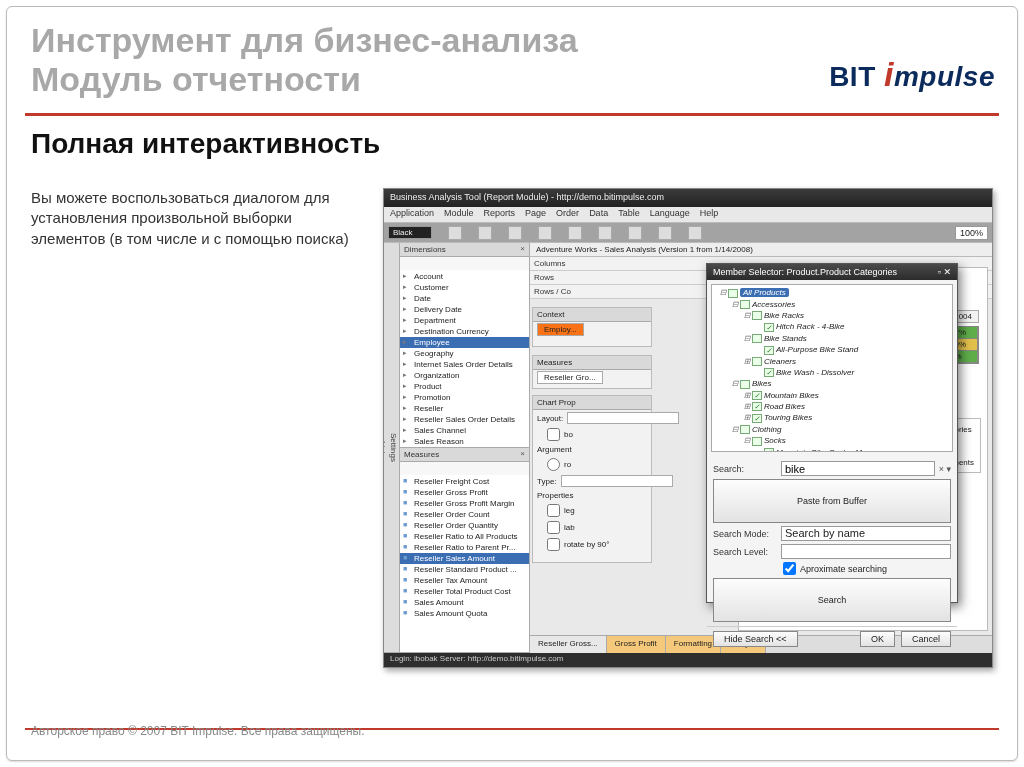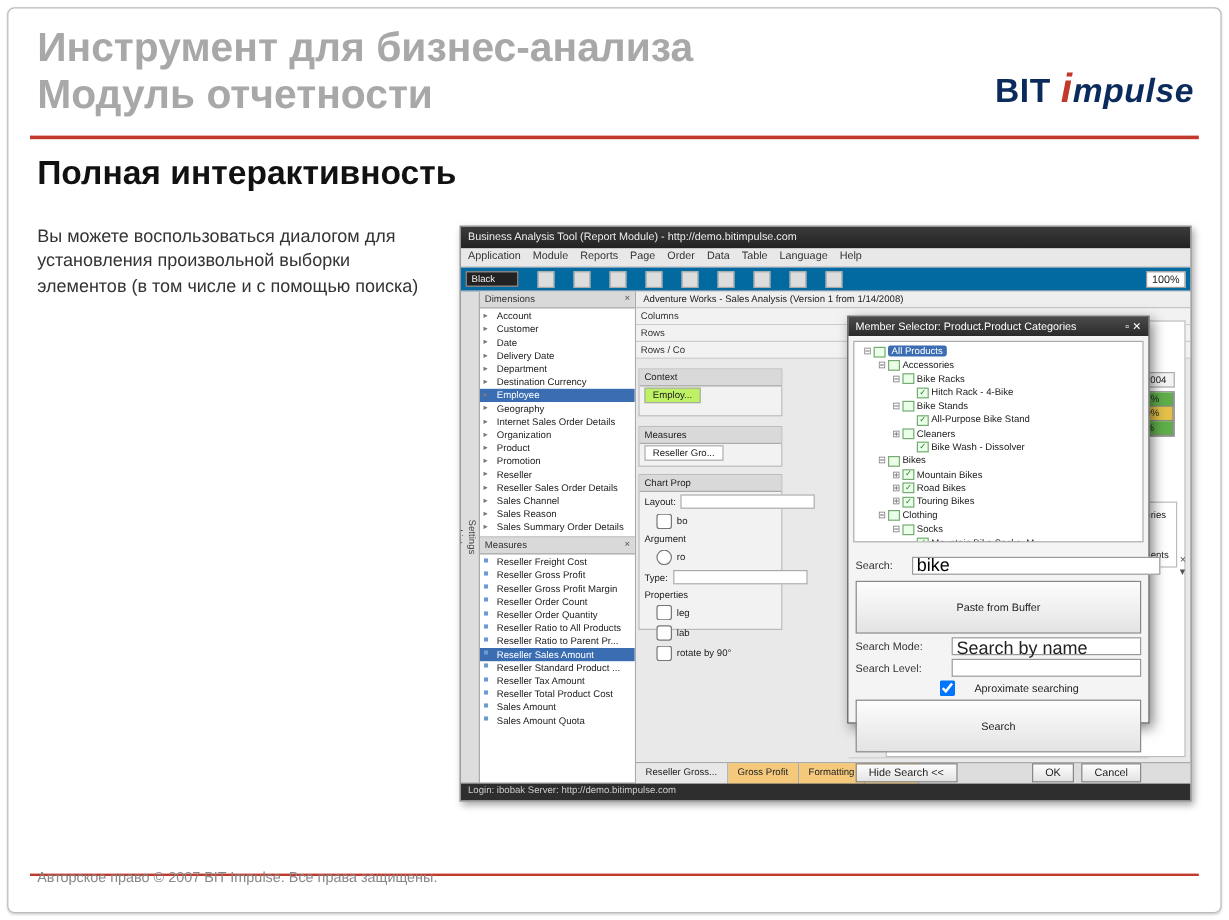--- a/index.html
+++ b/index.html
@@ -58,42 +58,42 @@
     position: relative;
     font-size: 9px;
     color: #222;
     box-shadow: 2px 3px 6px rgba(0,0,0,.35);
     overflow: hidden;
   }
   
   .titlebar { height: 18px; background: linear-gradient(#3b3b3b,#222); color:#eee; padding:3px 6px; }
   .menubar { height: 16px; background: #e8e8e8; padding:1px 6px; border-bottom:1px solid #bbb; }
   .menubar span { margin-right: 10px; color:#333; }
-  .toolbar { height: 20px; background:#0369a1; border-bottom:1px solid #bbb; display:flex; align-items:center; padding:0 4px; gap:16px;}
+  .toolbar { height: 20px; background:#a3a3a3; border-bottom:1px solid #bbb; display:flex; align-items:center; padding:0 4px; gap:16px;}
   .toolbar .sel { border:1px solid #999; background:#222; color:#eee; padding:1px 18px 1px 4px; font-size:8px; }
   .toolbar .ico { width:14px; height:14px; background:#ddd; border:1px solid #aaa; }
   .toolbar .pct { margin-left:auto; border:1px solid #999; padding:1px 4px; background:#fff; }
   .app-body { position:absolute; top:54px; bottom:14px; left:0; right:0; display:flex; }
   .side-tabs { width:16px; background:#ddd; border-right:1px solid #aaa; writing-mode:vertical-rl; text-align:center; font-size:8px; color:#444;}
   .side-tabs div { padding:6px 1px; border-bottom:1px solid #aaa;}
   .left-panel { width:130px; background:#f7f7f7; border-right:1px solid #aaa; display:flex; flex-direction:column; }
   .panel-hdr { background:#d9d9d9; border-bottom:1px solid #aaa; padding:2px 4px; font-size:8px; color:#333; position:relative;}
   .panel-hdr .x { position:absolute; right:4px; top:1px; color:#555; }
-  .dim-list, .meas-list { flex:1; overflow:hidden; padding:1px 0; background:#fff; border-bottom:1px solid #aaa;}
+  .dim-list, .meas-list { flex:1; overflow:hidden; padding:1px 0; background:#fff; border-bottom:1px solid #aaa;margin-top:13px;}
   .dim-list div, .meas-list div { padding:1px 2px 1px 14px; white-space:nowrap; position:relative; font-size:8px; }
   .dim-list div::before { content:"▸"; position:absolute; left:3px; color:#777; font-size:7px;}
   .meas-list div::before { content:"■"; position:absolute; left:3px; color:#6b9bd1; font-size:7px;}
   .dim-list .sel-row, .meas-list .sel-row { background:#3b6db3; color:#fff; }
   .center { flex:1; background:#e9e9e9; position:relative; }
   .chip-row { padding:2px 4px; font-size:8px; color:#333; border-bottom:1px solid #ccc; background:#f2f2f2; display:flex; gap:26px;}
   .small-panel { position:absolute; left:2px; width:120px; background:#f2f2f2; border:1px solid #bbb; font-size:8px;}
   .small-panel .hdr { background:#d9d9d9; padding:2px 4px; border-bottom:1px solid #aaa;}
   .ctx-panel { top:64px; height:40px; }
   .meas2-panel { top:112px; height:34px; }
-  .chart-panel { top:152px; height:130px; padding-bottom:4px;}
+  .chart-panel { top:152px; height:168px; padding-bottom:4px;}
   .chart-panel .row { display:flex; padding:2px 4px; gap:4px; align-items:center;}
   .chart-panel input[type=text]{ flex:1; border:1px solid #aaa; font-size:8px; height:12px;}
   .bottom-tabs { position:absolute; bottom:0; left:0; right:0; height:18px; background:#ddd; border-top:1px solid #aaa; display:flex; font-size:8px;}
   .bottom-tabs div { padding:3px 8px; border-right:1px solid #aaa; background:#f5c97c;}
   .bottom-tabs div:first-child { background:#e8e8e8;}
   
   .chart-area { position:absolute; right:4px; top:24px; width:250px; bottom:22px; background:#fff; border:1px solid #bbb;}
   .chart-area .yearcell { position:absolute; top:42px; right:8px; font-size:8px; border:1px solid #aaa; padding:1px 6px; background:#f3f3f3;}
   .data-cells { position:absolute; top:58px; right:8px; display:flex; flex-direction:column; gap:0; border:1px solid #888;}
   .data-cells div { display:flex;}
@@ -102,27 +102,27 @@
   .legend div { display:flex; align-items:center; gap:4px; margin:1px 0;}
   .legend .sw { width:10px; height:10px;}
   
   .dialog {
     position:absolute; left:176px; top:20px; width:252px; height:340px;
     background:#f4f4f4; border:1px solid #555; box-shadow:3px 4px 10px rgba(0,0,0,.5);
     font-size:9px;
   }
   .dialog .titlebar2 { background:linear-gradient(#4a4a4a,#2b2b2b); color:#fff; padding:3px 6px; font-size:9px; display:flex; justify-content:space-between;}
   .dialog .tree { background:#fff; border:1px solid #aaa; margin:4px; height:168px; overflow:hidden; padding:2px;}
-  .tree-item { padding:1px 0 1px 0; white-space:nowrap; font-size:8px;}
+  .tree-item { padding:1px 0 1px 0; white-space:nowrap; font-size:8px;font-style:italic;}
   .tree-item .tw { color:#777; display:inline-block; width:10px; text-align:center;}
   .tree-item .ck { display:inline-block; width:10px; height:9px; border:1px solid #7a7; background:#eaffe8; margin-right:2px; font-size:7px; line-height:7px; text-align:center; color:#2a7a2a; vertical-align:middle;}
   .dialog .form { padding:2px 6px; }
-  .dialog .frow { display:flex; align-items:center; gap:16px; margin:3px 0;}
+  .dialog .frow { display:flex; align-items:center; gap:4px; margin:3px 0;}
   .dialog .flabel { width:64px; color:#333;}
-  .dialog input[type=text], .dialog .sel2 { flex:1; border:1px solid #999; height:15px; font-size:15px; padding:0 3px; background:#fff;}
+  .dialog input[type=text], .dialog .sel2 { flex:1; border:1px solid #999; height:15px; font-size:11px; padding:0 3px; background:#fff;}
   .dialog .btn { border:1px solid #888; background:linear-gradient(#fdfdfd,#e3e3e3); padding:2px 10px; font-size:9px; cursor:pointer;}
   .dialog .wide-btn { display:block; text-align:center; margin:2px 0; padding:16px 0;}
   .dialog .btn-row { display:flex; justify-content:flex-end; gap:6px; padding:4px 6px; border-top:1px solid #ccc;}
   .dialog .btn-row .left { margin-right:auto;}
   .statusbar { position:absolute; bottom:0; left:0; right:0; height:14px; background:#2e2e2e; color:#ccc; font-size:8px; padding:1px 6px;}
   
   .footer-rule { position:absolute; left:18px; right:18px; bottom:30px; border-top:2px solid #c0392b;}
   .footer { position:absolute; left:24px; bottom:22px; font-size:12px; color:#888;}
 </style>
 </head>
@@ -217,21 +217,21 @@
           </div>
           <div class="chip-row">
             <span>Rows</span>
           </div>
           <div class="chip-row">
             <span>Rows / Co</span>
           </div>
 
           <div class="small-panel ctx-panel">
             <div class="hdr">Context</div>
-            <div style="padding:3px 4px;"><span style="border:1px solid #aaa;background:#bef264;padding:1px 6px;">Employ...</span></div>
+            <div style="padding:3px 4px;"><span style="border:1px solid #aaa;background:#f97316;padding:1px 6px;">Employ...</span></div>
           </div>
           <div class="small-panel meas2-panel">
             <div class="hdr">Measures</div>
             <div style="padding:3px 4px;"><span style="border:1px solid #aaa;background:#fff;padding:1px 6px;">Reseller Gro...</span></div>
           </div>
           <div class="small-panel chart-panel">
             <div class="hdr">Chart Prop</div>
             <div class="row">
                 <span>Layout:</span>
                 <input type="text" style="">

